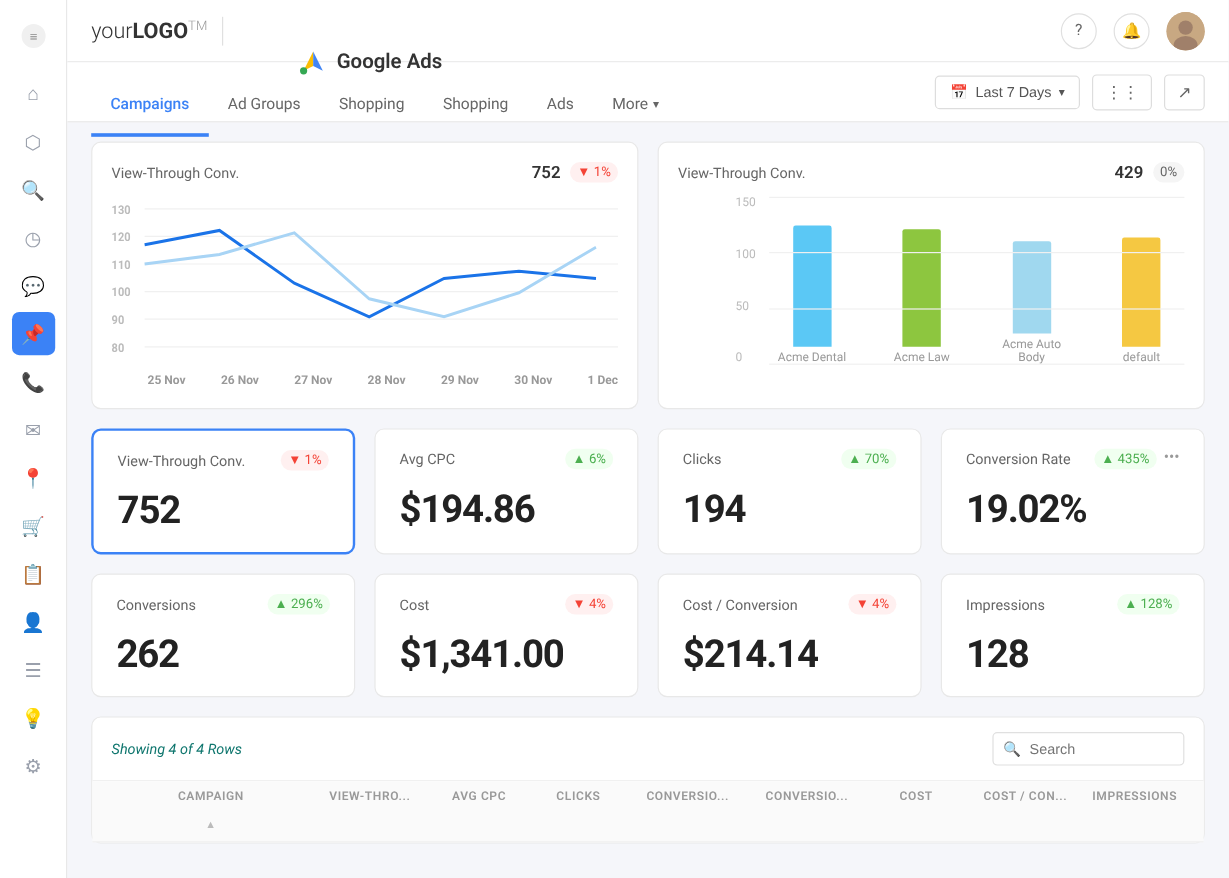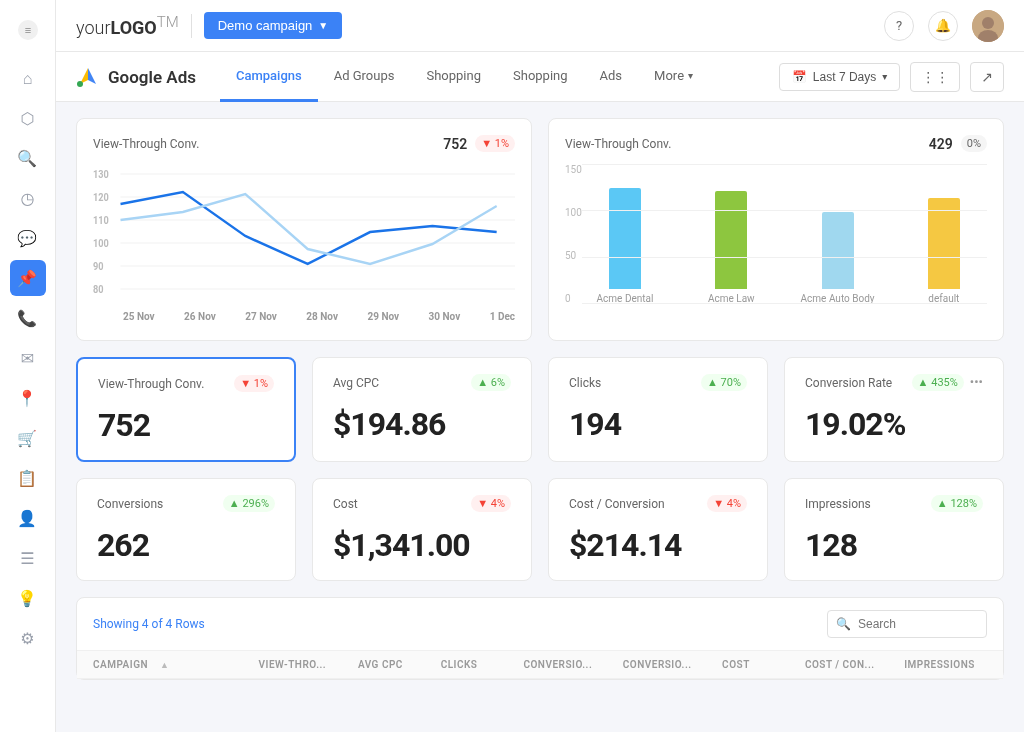--- a/index.html
+++ b/index.html
@@ -12,31 +12,31 @@
     .sidebar-logo { width: 36px; height: 36px; display: flex; align-items: center; justify-content: center; margin-bottom: 8px; }
 
     
     .main { flex: 1; display: flex; flex-direction: column; overflow: hidden; }
 
     
     .top-header { background: #fff; border-bottom: 1px solid #e8e8e8; padding: 0 20px; height: 52px; display: flex; align-items: center; justify-content: space-between; flex-shrink: 0; }
     .header-left { display: flex; align-items: center; gap: 12px; }
     .logo-text { font-size: 18px; font-weight: 300; color: #333; }
     .logo-text strong { font-weight: 700; }
-    .logo-tm { font-size: 15px; vertical-align: super; color: #999; }
+    .logo-tm { font-size: 11px; vertical-align: super; color: #999; }
     .divider-v { width: 1px; height: 24px; background: #e0e0e0; }
     .demo-btn { background: #3b82f6; color: #fff; border: none; border-radius: 4px; padding: 6px 14px; font-size: 13px; cursor: pointer; display: flex; align-items: center; gap: 6px; }
     .demo-btn .arrow { font-size: 10px; }
     .header-right { display: flex; align-items: center; gap: 14px; }
     .header-icon-btn { width: 30px; height: 30px; border-radius: 50%; border: 1px solid #e0e0e0; background: #fff; display: flex; align-items: center; justify-content: center; cursor: pointer; color: #666; font-size: 13px; }
     .avatar { width: 32px; height: 32px; border-radius: 50%; background: #c8a882; display: flex; align-items: center; justify-content: center; overflow: hidden; cursor: pointer; }
 
     
     .nav-bar { background: #fff; border-bottom: 1px solid #e8e8e8; padding: 0 20px; height: 50px; display: flex; align-items: center; justify-content: space-between; flex-shrink: 0; }
-    .nav-left { display: flex; align-items: center; gap: 0; }
+    .nav-left { display: flex; align-items: center; gap: 0; flex-direction: column; }
     .brand-logo { display: flex; align-items: center; gap: 8px; margin-right: 24px; }
     .brand-name { font-size: 17px; font-weight: 600; color: #333; }
     .nav-tabs { display: flex; align-items: flex-end; gap: 0; }
     .nav-tab { padding: 0 16px; height: 50px; display: flex; align-items: center; font-size: 13px; color: #666; cursor: pointer; border-bottom: 3px solid transparent; white-space: nowrap; }
     .nav-tab.active { color: #3b82f6; border-bottom-color: #3b82f6; font-weight: 500; }
     .nav-tab.with-arrow { display: flex; align-items: center; gap: 4px; }
     .nav-right { display: flex; align-items: center; gap: 10px; }
     .date-btn { border: 1px solid #ddd; border-radius: 4px; padding: 6px 12px; background: #fff; cursor: pointer; display: flex; align-items: center; gap: 6px; font-size: 12px; color: #555; }
     .icon-btn-sq { border: 1px solid #ddd; border-radius: 4px; padding: 6px 10px; background: #fff; cursor: pointer; color: #666; font-size: 14px; }
 
@@ -67,26 +67,26 @@
     .metric-title { font-size: 12px; color: #666; }
     .metric-value { font-size: 32px; font-weight: 700; color: #222; letter-spacing: -1px; }
     .metric-more { color: #999; cursor: pointer; }
 
     
     .bottom-metrics-row { display: grid; grid-template-columns: repeat(4, 1fr); gap: 16px; margin-bottom: 16px; }
 
     
     .table-section { background: #fff; border-radius: 8px; border: 1px solid #e8e8e8; }
     .table-header { padding: 12px 16px; display: flex; align-items: center; justify-content: space-between; border-bottom: 1px solid #f0f0f0; }
-    .table-info { font-size: 12px; color: #3b82f6; }
+    .table-info { font-size: 12px; color: #0f766e; font-style: italic; }
     .search-input-wrap { position: relative; }
     .search-input { border: 1px solid #e0e0e0; border-radius: 4px; padding: 6px 12px 6px 30px; font-size: 12px; width: 160px; color: #999; }
     .search-icon-inside { position: absolute; left: 9px; top: 50%; transform: translateY(-50%); color: #bbb; font-size: 12px; }
     .table-cols { display: grid; grid-template-columns: 2fr 1.2fr 1fr 1fr 1.2fr 1.2fr 1fr 1.2fr 1fr; padding: 8px 16px; background: #fafafa; border-bottom: 1px solid #f0f0f0; }
-    .col-header { font-size: 10px; font-weight: 600; color: #999; text-transform: uppercase; letter-spacing: 0.5px; display: flex; align-items: center; gap: 12px; }
+    .col-header { font-size: 10px; font-weight: 600; color: #999; text-transform: uppercase; letter-spacing: 0.5px; display: flex; align-items: center; gap: 12px; flex-direction: column; }
     .sort-arrow { color: #bbb; font-size: 9px; }
 
     svg.line-chart-svg { width: 100%; height: 140px; }
   </style>
 </head>
 <body>
 
 <div class="sidebar">
   <div class="sidebar-logo">
     <svg width="22" height="22" viewBox="0 0 22 22">
@@ -112,24 +112,20 @@
 </div>
 
 <div class="main">
 
   <div class="top-header">
     <div class="header-left">
       <div class="logo-text">
         your<strong>LOGO</strong><sup class="logo-tm">TM</sup>
       </div>
       <div class="divider-v"></div>
-      <button class="demo-btn">
-        <span>Demo campaign</span>
-        <span class="arrow">▼</span>
-      </button>
     </div>
     <div class="header-right">
       <div class="header-icon-btn">?</div>
       <div class="header-icon-btn">🔔</div>
       <div class="avatar">
         <svg width="32" height="32" viewBox="0 0 32 32">
             <circle cx="16" cy="16" r="16" fill="#c8a882"></circle>
             <circle cx="16" cy="13" r="6" fill="#a0806a"></circle>
             <ellipse cx="16" cy="28" rx="10" ry="8" fill="#a0806a"></ellipse>
           </svg>
@@ -232,21 +228,21 @@
       </div>
 
       <div class="chart-card">
         <div class="chart-header">
           <span class="chart-title">View-Through Conv.</span>
           <div class="chart-value-group">
             <span class="chart-value">429</span>
             <span class="badge-neutral">0%</span>
           </div>
         </div>
-        <div style="display:flex; gap:0; height:160px;">
+        <div style="display:flex; gap:11px; height:160px;margin-left:48px;">
 
           <div style="display:flex;flex-direction:column;justify-content:space-between;padding-bottom:20px;">
             <span style="font-size:10px;color:#bbb;">150</span>
             <span style="font-size:10px;color:#bbb;">100</span>
             <span style="font-size:10px;color:#bbb;">50</span>
             <span style="font-size:10px;color:#bbb;">0</span>
           </div>
 
           <div style="flex:1;display:flex;align-items:flex-end;gap:20px;padding-bottom:20px;position:relative;">
 

